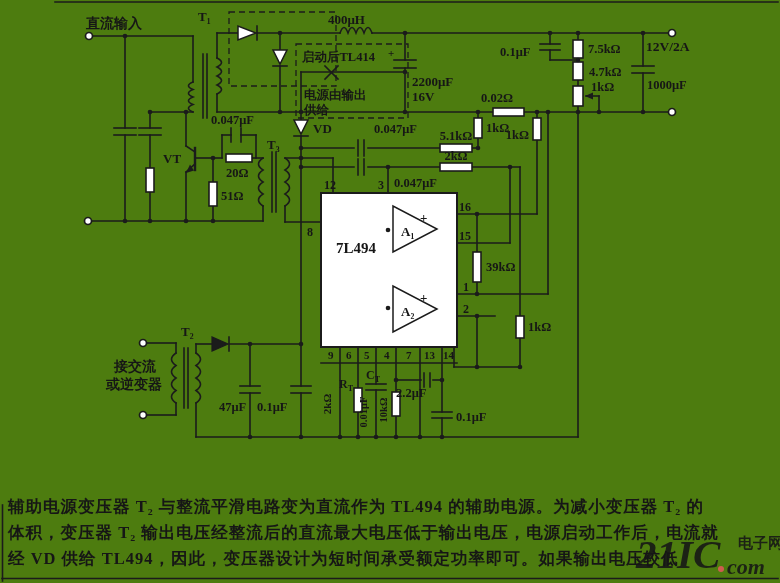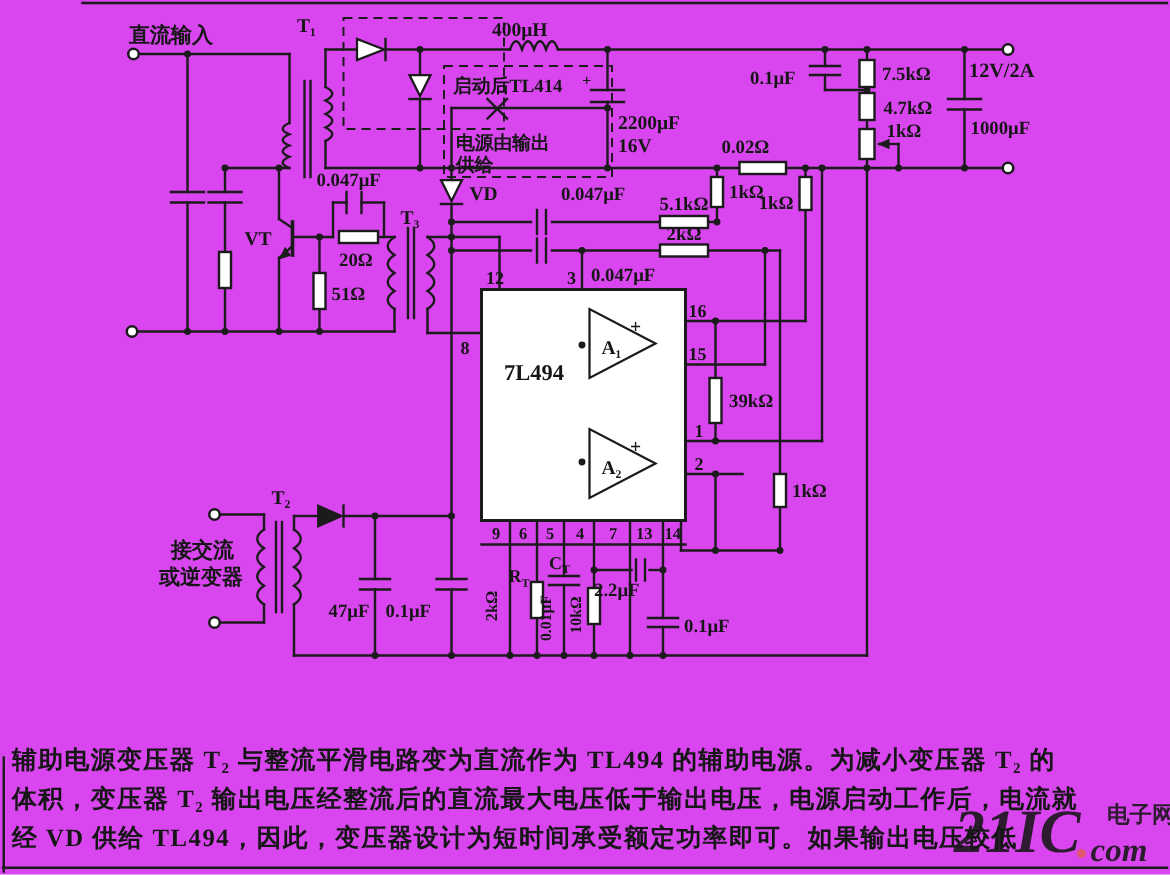--- a/index.html
+++ b/index.html
@@ -1,16 +1,16 @@
 <!DOCTYPE html>
 <html><head>
 <meta charset="utf-8">
 <style>
   html,body{margin:0;padding:0;background:#e9e9e9;}
-  .page{width:780px;height:583px;background:#d946ef;position:relative;margin:0 auto;
+  .page{width:780px;height:583px;background:#4d7c0f;position:relative;margin:0 auto;
         font-family:"Liberation Serif","DejaVu Serif",serif;overflow:hidden;}
   svg{display:block;}
   svg text{font-family:"Liberation Serif","DejaVu Serif",serif;fill:#161616;font-weight:600;}
   .w{stroke:#1b1b1b;stroke-width:1.6;fill:none;stroke-linecap:square;}
   .wt{stroke:#1b1b1b;stroke-width:2.4;fill:none;stroke-linecap:square;}
   .r{fill:#ffffff;stroke:#1b1b1b;stroke-width:1.6;}
   .dash{fill:none;stroke:#1b1b1b;stroke-width:1.3;stroke-dasharray:6 4;}
   .dot{fill:#1b1b1b;stroke:none;}
   .term{fill:#ffffff;stroke:#1b1b1b;stroke-width:1.7;}
   .dio{fill:#ffffff;stroke:#1b1b1b;stroke-width:1.5;}

